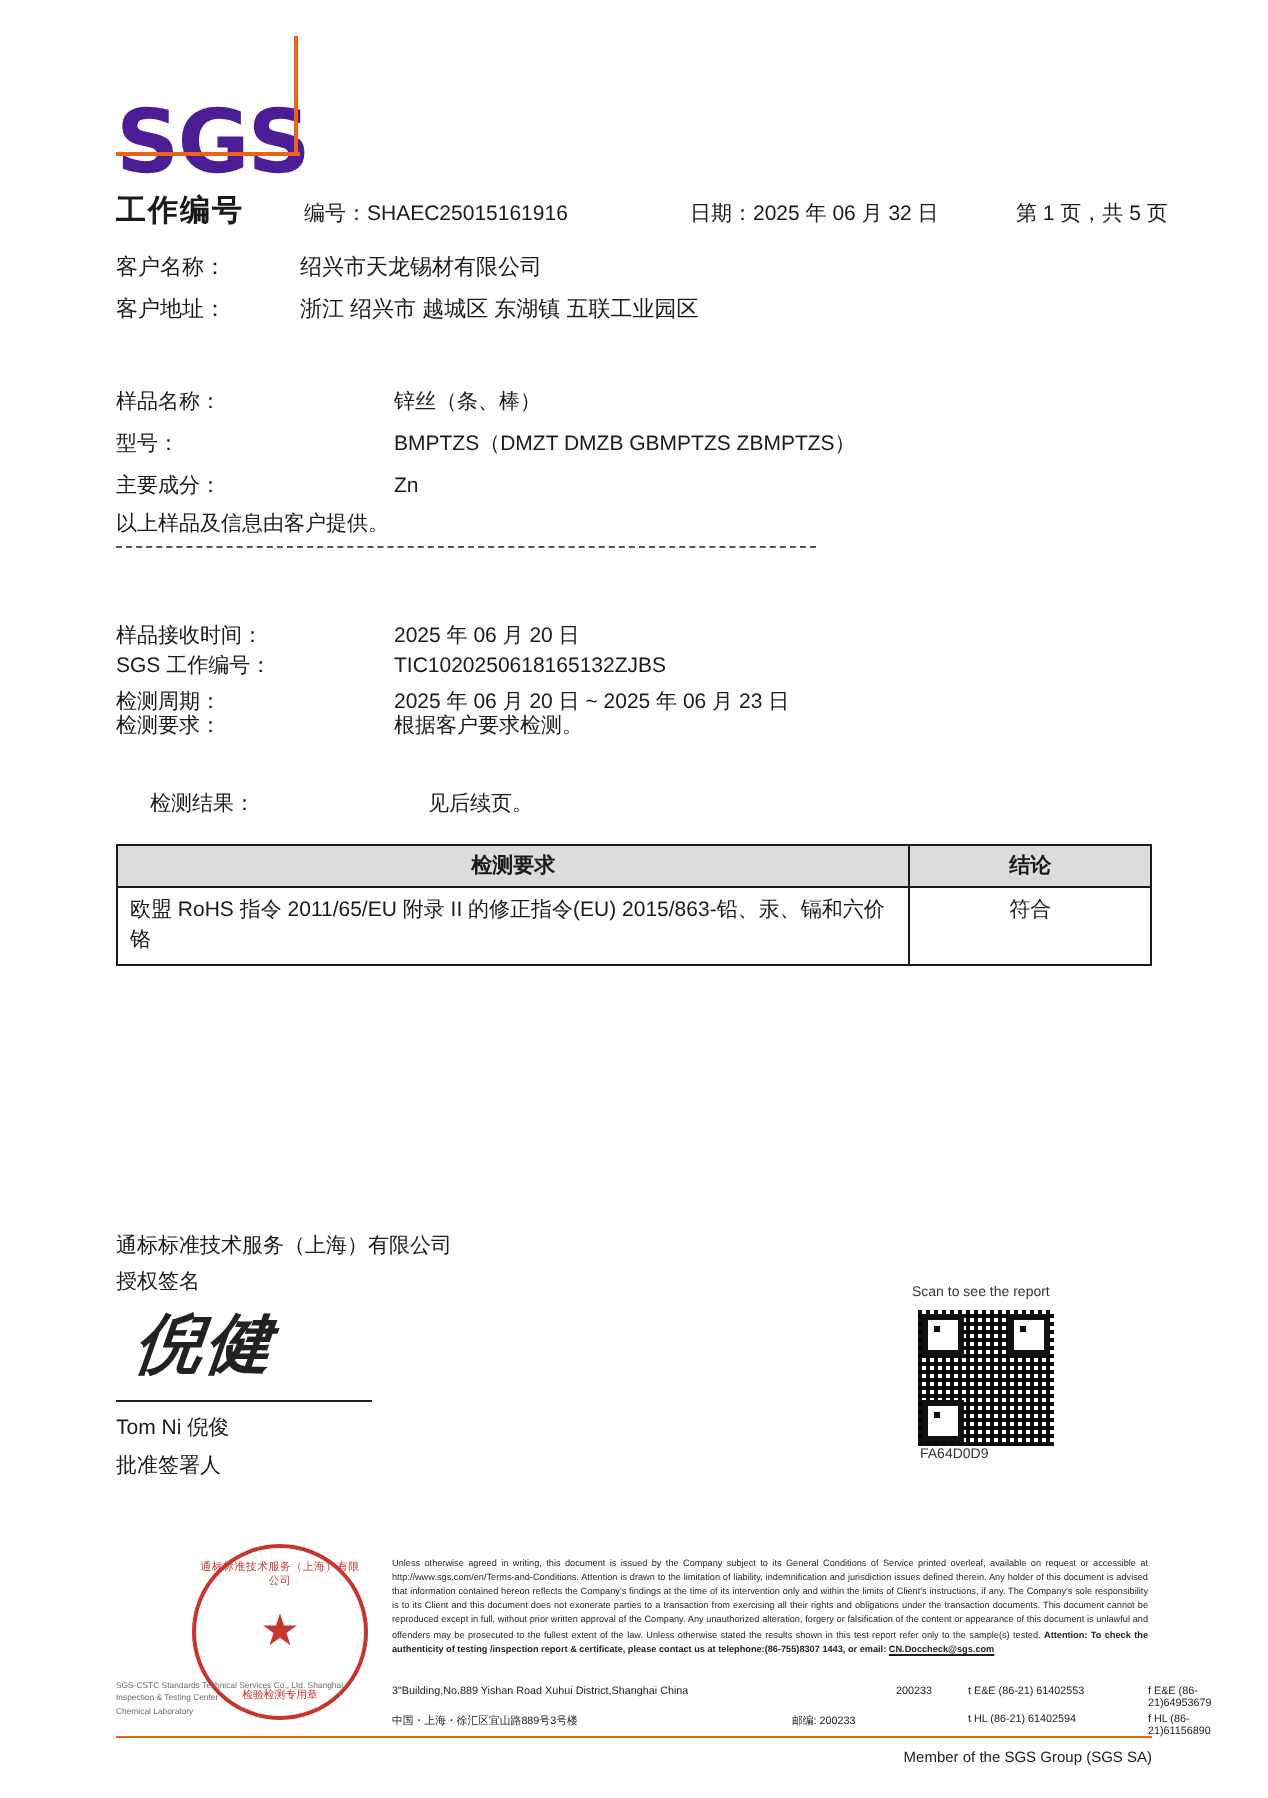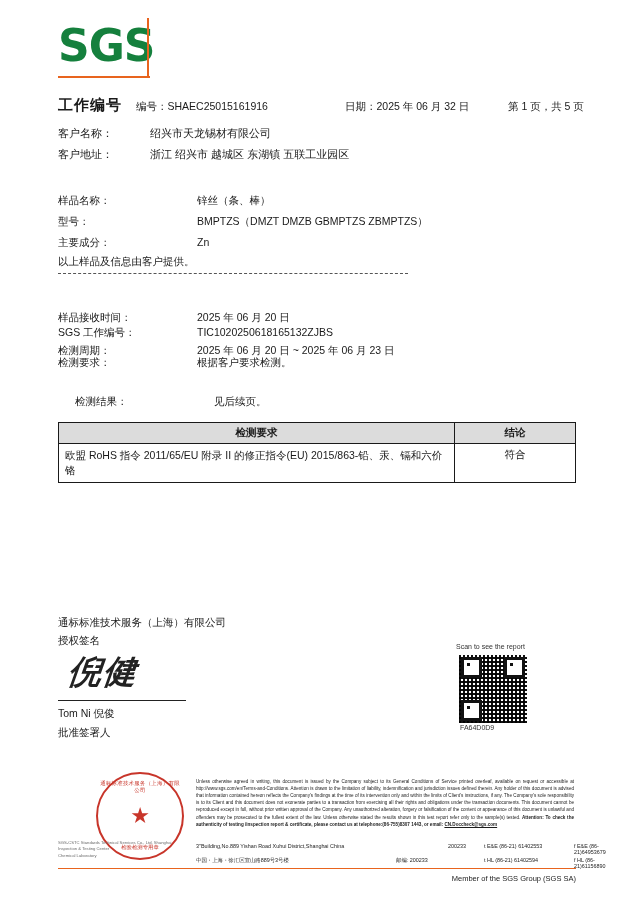--- a/index.html
+++ b/index.html
@@ -28,22 +28,23 @@
     left: 58px;
     top: 22px;
     width: 105px;
     height: 52px;
   }
   .logo-text {
     font-family: "DejaVu Sans", sans-serif;
     font-weight: bold;
     font-size: 44px;
     letter-spacing: -1px;
-    color: #15803d;
+    color: #4c1d95;
     line-height: 48px;
+    margin-top: 26px;
   }
   .logo-bar-v {
     position: absolute;
     left: 147px;
     top: 18px;
     width: 2px;
     height: 58px;
     background: #e8641e;
   }
   .logo-bar-h {
@@ -59,21 +60,21 @@
   .report-title {
     position: absolute;
     left: 58px;
     top: 96px;
     font-size: 15px;
     font-weight: bold;
     letter-spacing: 1px;
   }
   .hdr-no {
     position: absolute;
-    left: 136px;
+    left: 152px;
     top: 100px;
     font-size: 10.5px;
   }
   .hdr-date {
     position: absolute;
     left: 345px;
     top: 100px;
     font-size: 10.5px;
   }
   .hdr-page {

